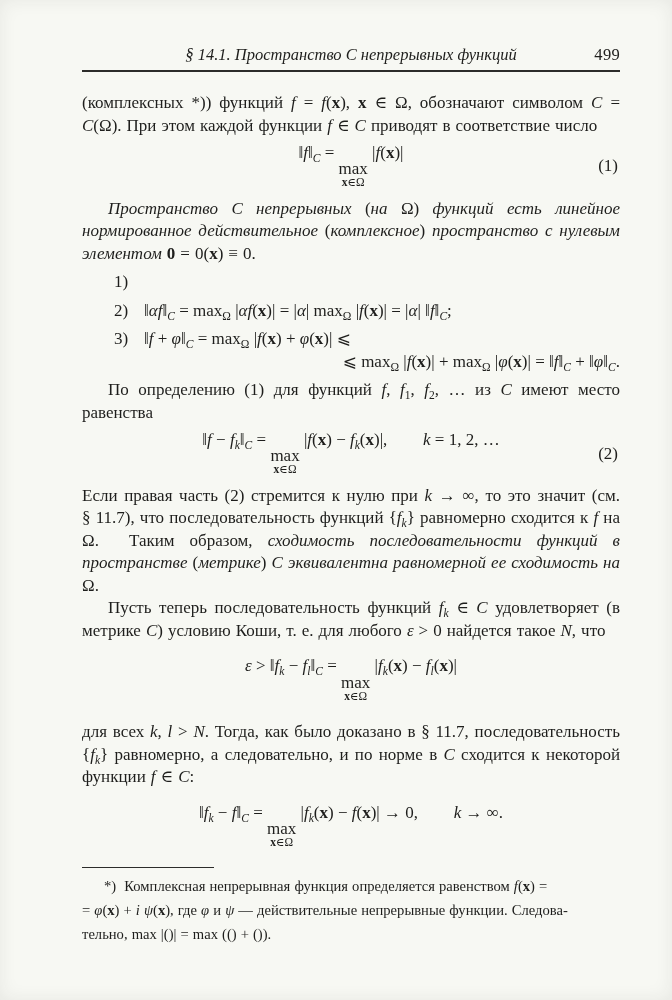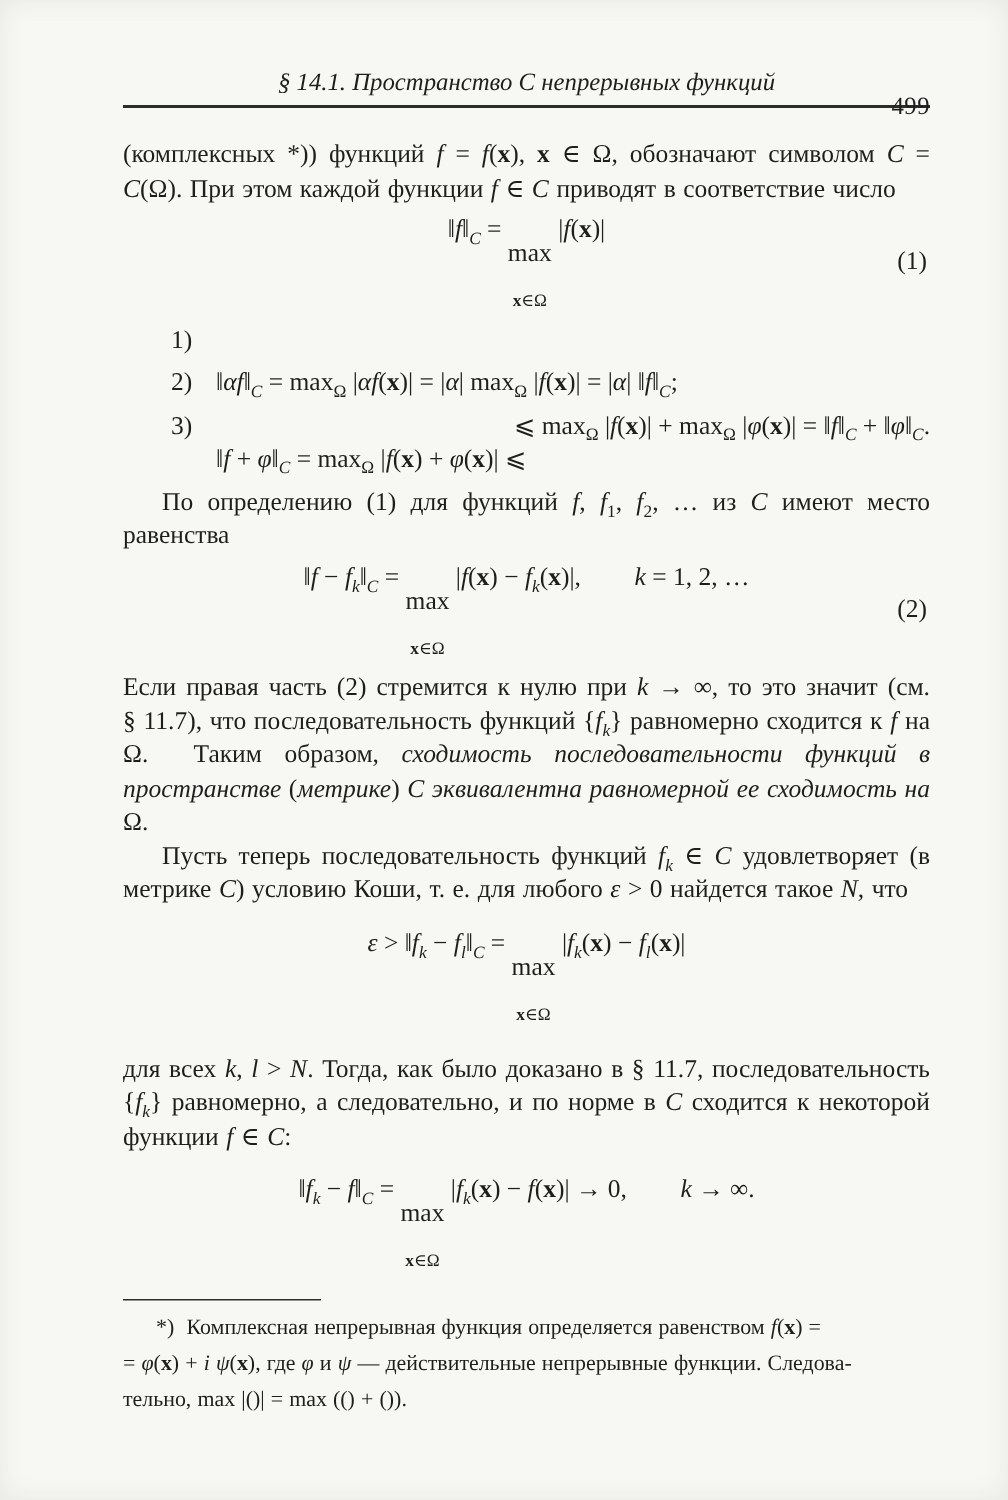--- a/index.html
+++ b/index.html
@@ -22,21 +22,21 @@
   }
   
   .running-head{
     position:relative;
     text-align:center;
     font-style:italic;
     font-size:16.5px;
     height:24px;
   }
   .rh-page{
-    position:absolute;right:0;top:16px;
+    position:absolute;right:0;top:0;
     font-style:normal;
     letter-spacing:.3px;
   }
   .rh-rule{
     border:0;border-top:2px solid #2c2c2a;
     margin:2px 0 20px 0;
     height:0;
   }
   
   .para{
@@ -59,21 +59,21 @@
   .eqbody{display:inline-block;line-height:1.1;}
   .eqtag{
     position:absolute;right:2px;top:50%;
     transform:translateY(-55%);
     line-height:1;
   }
   .mop{
     display:inline-flex;flex-direction:column;align-items:center;
     vertical-align:-0.95em;line-height:1;
   }
-  .mop .mlim{font-size:.68em;margin-top:18px;line-height:1;}
+  .mop .mlim{font-size:.68em;margin-top:0;line-height:1;}
   .gap{display:inline-block;width:2.1em;}
   
   .plist{margin:6px 0 4px 0;}
   .li{display:flex;margin:5px 0 6px 0;}
   .li-num{flex:0 0 30px;margin-left:32px;}
   .li-body{flex:1;}
   .li-line{display:block;}
   .li-line.right{text-align:right;}
   
   .fn-rule{
@@ -101,35 +101,36 @@
   <div class="rh-rule"></div>
 
   <p class="para">(комплексных&nbsp;*)) функций <i>f</i> = <i>f</i>(<b>x</b>), <b>x</b> ∈ Ω, обозначают символом <i>C</i> = <i>C</i>(Ω). При этом каждой функции <i>f</i> ∈ <i>C</i> приводят в соответствие число</p>
 
   <div class="eqrow">
     <span class="eqbody">‖<i>f</i>‖<sub><i>C</i></sub> = <span class="mop">max<span class="mlim"><b>x</b>∈Ω</span></span> |<i>f</i>(<b>x</b>)|</span>
     <span class="eqtag">(1)</span>
   </div>
 
 
+  <p class="para ind"><i>Пространство C непрерывных</i> (<i>на</i> Ω) <i>функций есть линейное нормированное действительное</i> (<i>комплексное</i>) <i>пространство с нулевым элементом</i> <b>0</b> = 0(<b>x</b>) ≡ 0.</p>
 
 
   <div class="plist">
     <div class="li">
       <span class="li-num">1)</span>
     </div>
     <div class="li">
       <span class="li-num">2)</span>
       <span class="li-body">‖<i>αf</i>‖<sub><i>C</i></sub> = max<sub>Ω</sub> |<i>αf</i>(<b>x</b>)| = |<i>α</i>| max<sub>Ω</sub> |<i>f</i>(<b>x</b>)| = |<i>α</i>| ‖<i>f</i>‖<sub><i>C</i></sub>;</span>
     </div>
     <div class="li">
       <span class="li-num">3)</span>
       <span class="li-body">
+        <span class="li-line">‖<i>f</i> + <i>φ</i>‖<sub><i>C</i></sub> = max<sub>Ω</sub> |<i>f</i>(<b>x</b>) + <i>φ</i>(<b>x</b>)| ⩽</span>
         <span class="li-line right">⩽ max<sub>Ω</sub> |<i>f</i>(<b>x</b>)| + max<sub>Ω</sub> |<i>φ</i>(<b>x</b>)| = ‖<i>f</i>‖<sub><i>C</i></sub> + ‖<i>φ</i>‖<sub><i>C</i></sub>.</span>
-        <span class="li-line">‖<i>f</i> + <i>φ</i>‖<sub><i>C</i></sub> = max<sub>Ω</sub> |<i>f</i>(<b>x</b>) + <i>φ</i>(<b>x</b>)| ⩽</span>
       </span>
     </div>
   </div>
 
   <p class="para ind">По определению (1) для функций <i>f</i>, <i>f</i><sub>1</sub>, <i>f</i><sub>2</sub>,&nbsp;… из <i>C</i> имеют место равенства</p>
 
   <div class="eqrow">
     <span class="eqbody">‖<i>f</i> − <i>f<sub>k</sub></i>‖<sub><i>C</i></sub> = <span class="mop">max<span class="mlim"><b>x</b>∈Ω</span></span> |<i>f</i>(<b>x</b>) − <i>f<sub>k</sub></i>(<b>x</b>)|,<span class="gap"></span><i>k</i> = 1, 2, …</span>
     <span class="eqtag">(2)</span>
   </div>

